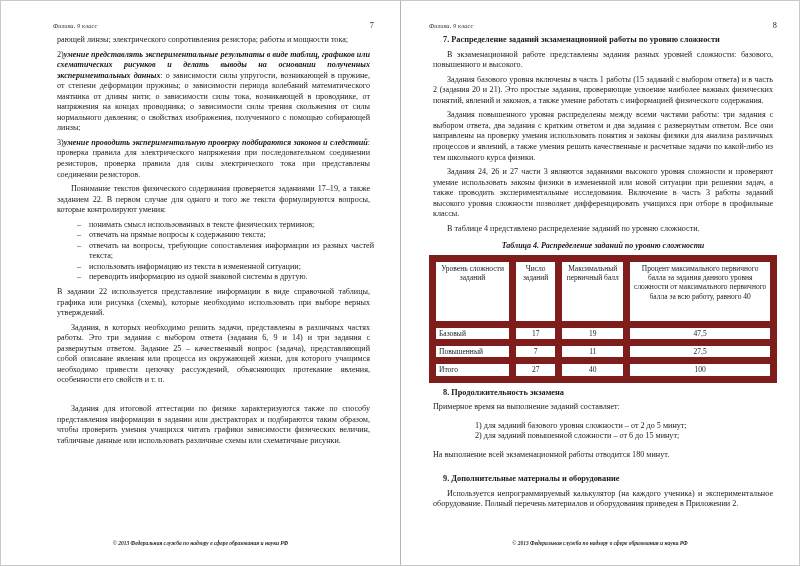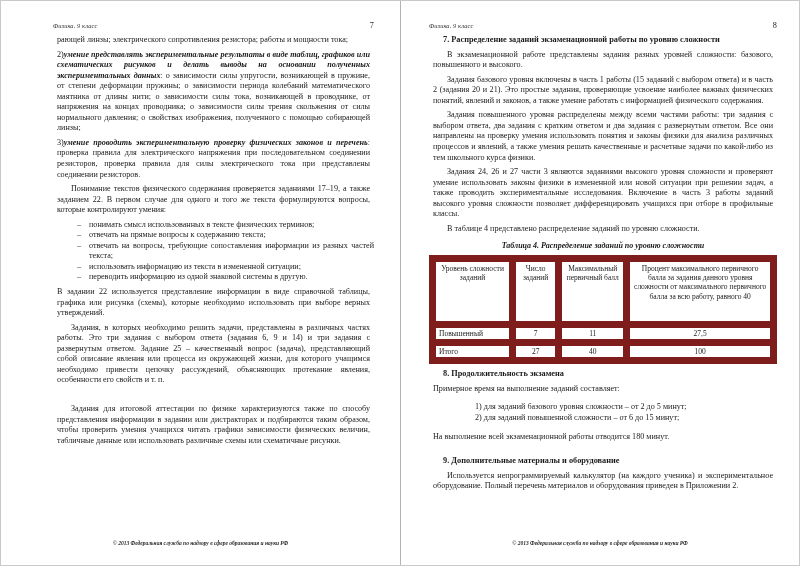--- a/index.html
+++ b/index.html
@@ -177,21 +177,21 @@
       <span>Физика. 9 класс</span>
       <span class="folio">7</span>
     </div>
 
     <div class="body">
 
       <p class="noind">рающей линзы;  электрического сопротивления резистора; работы и мощности тока;</p>
 
       <p class="noind"><span>2)</span><span class="bi">умение представлять экспериментальные результаты в виде таблиц,  графиков или схематических рисунков и делать выводы на основании полученных экспериментальных данных</span><span>: о зависимости силы упругости, возникающей в пружине, от степени деформации пружины; о зависимости периода колебаний математического маятника от длины нити; о зависимости силы тока, возникающей в проводнике, от напряжения на концах проводника; о зависимости силы трения скольжения от силы нормального давления; о свойствах изображения, полученного с помощью собирающей линзы;</span></p>
 
-      <p class="noind"><span>3)</span><span class="bi">умение проводить экспериментальную проверку физических законов и перечень</span><span>: проверка правила для электрического напряжения при последовательном соединении резисторов, проверка правила для силы электрического тока при представлены соединении резисторов.</span></p>
+      <p class="noind"><span>3)</span><span class="bi">умение проводить экспериментальную проверку подбираются законов и следствий</span><span>: проверка правила для электрического напряжения при последовательном соединении резисторов, проверка правила для силы электрического тока при представлены соединении резисторов.</span></p>
 
       <p class="ind">Понимание текстов физического содержания проверяется заданиями 17–19, а также заданием 22. В первом случае для одного и того же текста формулируются вопросы, которые контролируют умения:</p>
 
       <ul class="dash-list">
         <li><span class="d">–</span><span>понимать смысл использованных в тексте физических терминов;</span></li>
         <li><span class="d">–</span><span>отвечать на прямые вопросы к содержанию текста;</span></li>
         <li><span class="d">–</span><span>отвечать на вопросы, требующие сопоставления информации из разных частей текста;</span></li>
         <li><span class="d">–</span><span>использовать информацию из текста в измененной ситуации;</span></li>
         <li><span class="d">–</span><span>переводить информацию из одной знаковой системы в другую.</span></li>
       </ul>
@@ -238,20 +238,26 @@
         <thead>
           <tr>
             <th>Уровень сложности заданий</th>
             <th>Число заданий</th>
             <th>Максимальный первичный балл</th>
             <th>Процент максимального первичного балла за задания данного уровня сложности от максимального первичного балла за всю работу, равного 40</th>
           </tr>
         </thead>
         <tbody>
           <tr>
+            <td class="lvl">Базовый</td>
+            <td class="num">17</td>
+            <td class="num">19</td>
+            <td class="pct">47,5</td>
+          </tr>
+          <tr>
             <td class="lvl">Повышенный</td>
             <td class="num">7</td>
             <td class="num">11</td>
             <td class="pct">27,5</td>
           </tr>
           <tr>
             <td class="lvl">Итого</td>
             <td class="num">27</td>
             <td class="num">40</td>
             <td class="pct">100</td>

